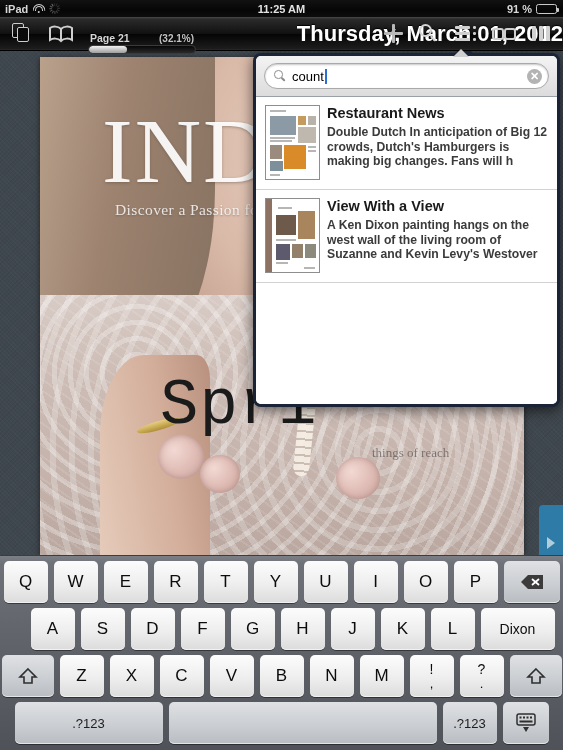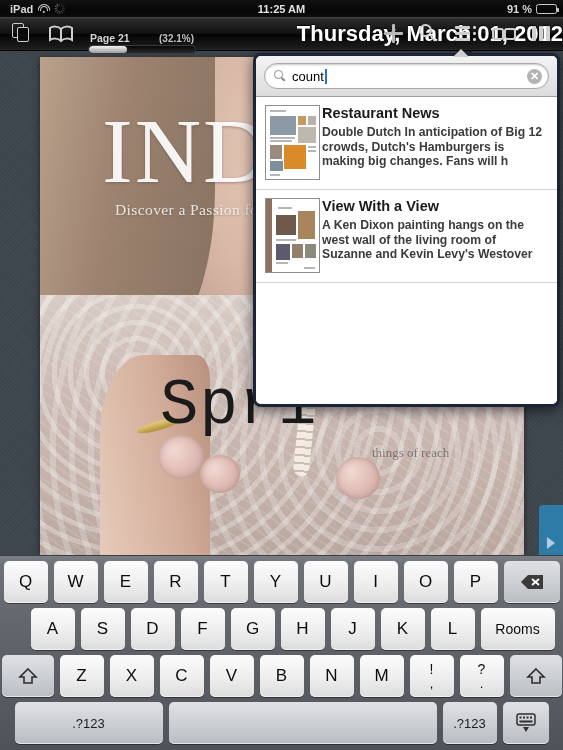--- a/index.html
+++ b/index.html
@@ -22,21 +22,21 @@
     top: 0; left: 0;
     width: 563px; height: 17px;
     background: linear-gradient(to bottom, #121212 0%, #060606 60%, #0c0c0c 100%);
     display: flex;
     align-items: center;
     color: #d8d8d8;
     font-size: 11px;
     font-weight: bold;
     z-index: 60;
   }
-  #status-left { display: flex; align-items: center; gap: 4px; padding-left: 10px; }
+  #status-left { display: flex; align-items: center; gap: 4px; padding-left: 5px; }
   #status-center {
     position: absolute; left: 0; right: 0;
     text-align: center; font-size: 11px; font-weight: bold; color: #e2e2e2;
   }
   #status-right {
     margin-left: auto; display: flex; align-items: center; gap: 4px;
     padding-right: 6px; position: relative; z-index: 2;
   }
   .wifi-ico { display: inline-block; width: 13px; height: 10px; position: relative; }
   .wifi-ico i {
@@ -292,21 +292,21 @@
     align-items: flex-start;
   }
   .thumb {
     flex: 0 0 auto; width: 53px; height: 73px;
     background: #fff; border: 1px solid #8e8e8e; position: relative; overflow: hidden;
   }
   .thumb .pg { position: absolute; background: #b9b0a4; }
   .thumb .txt {
     position: absolute; height: 1.5px; background: #9d9d9d; opacity: .75;
   }
-  .rinfo { margin-left: 2px; flex: 1 1 auto; min-width: 0; }
+  .rinfo { margin-left: 7px; flex: 1 1 auto; min-width: 0; }
   .rtitle {
     font-size: 14.5px; font-weight: bold; color: #1a1a1a;
     line-height: 1.15; margin-bottom: 3px;
   }
   .rsnippet {
     font-size: 12.2px; font-weight: bold; color: #3b3b3b;
     line-height: 1.22;
   }
   #popover-arrow {
     position: absolute; left: 453px; top: 45px;
@@ -551,21 +551,21 @@
   <div class="krow r2">
     <div class="key w-letter">A</div>
     <div class="key w-letter">S</div>
     <div class="key w-letter">D</div>
     <div class="key w-letter">F</div>
     <div class="key w-letter">G</div>
     <div class="key w-letter">H</div>
     <div class="key w-letter">J</div>
     <div class="key w-letter">K</div>
     <div class="key w-letter">L</div>
-    <div class="key" id="k-search">Rooms</div>
+    <div class="key" id="k-search">Dixon</div>
   </div>
 
   <div class="krow">
     <div class="key dark" id="k-shift-l">
       <svg width="20" height="18" viewBox="0 0 20 18">
         <path d="M10 2 L18 10 L14 10 L14 16 L6 16 L6 10 L2 10 Z" fill="none" stroke="#2f2f2f" stroke-width="1.6"></path>
       </svg>
     </div>
     <div class="key w-letter">Z</div>
     <div class="key w-letter">X</div>

